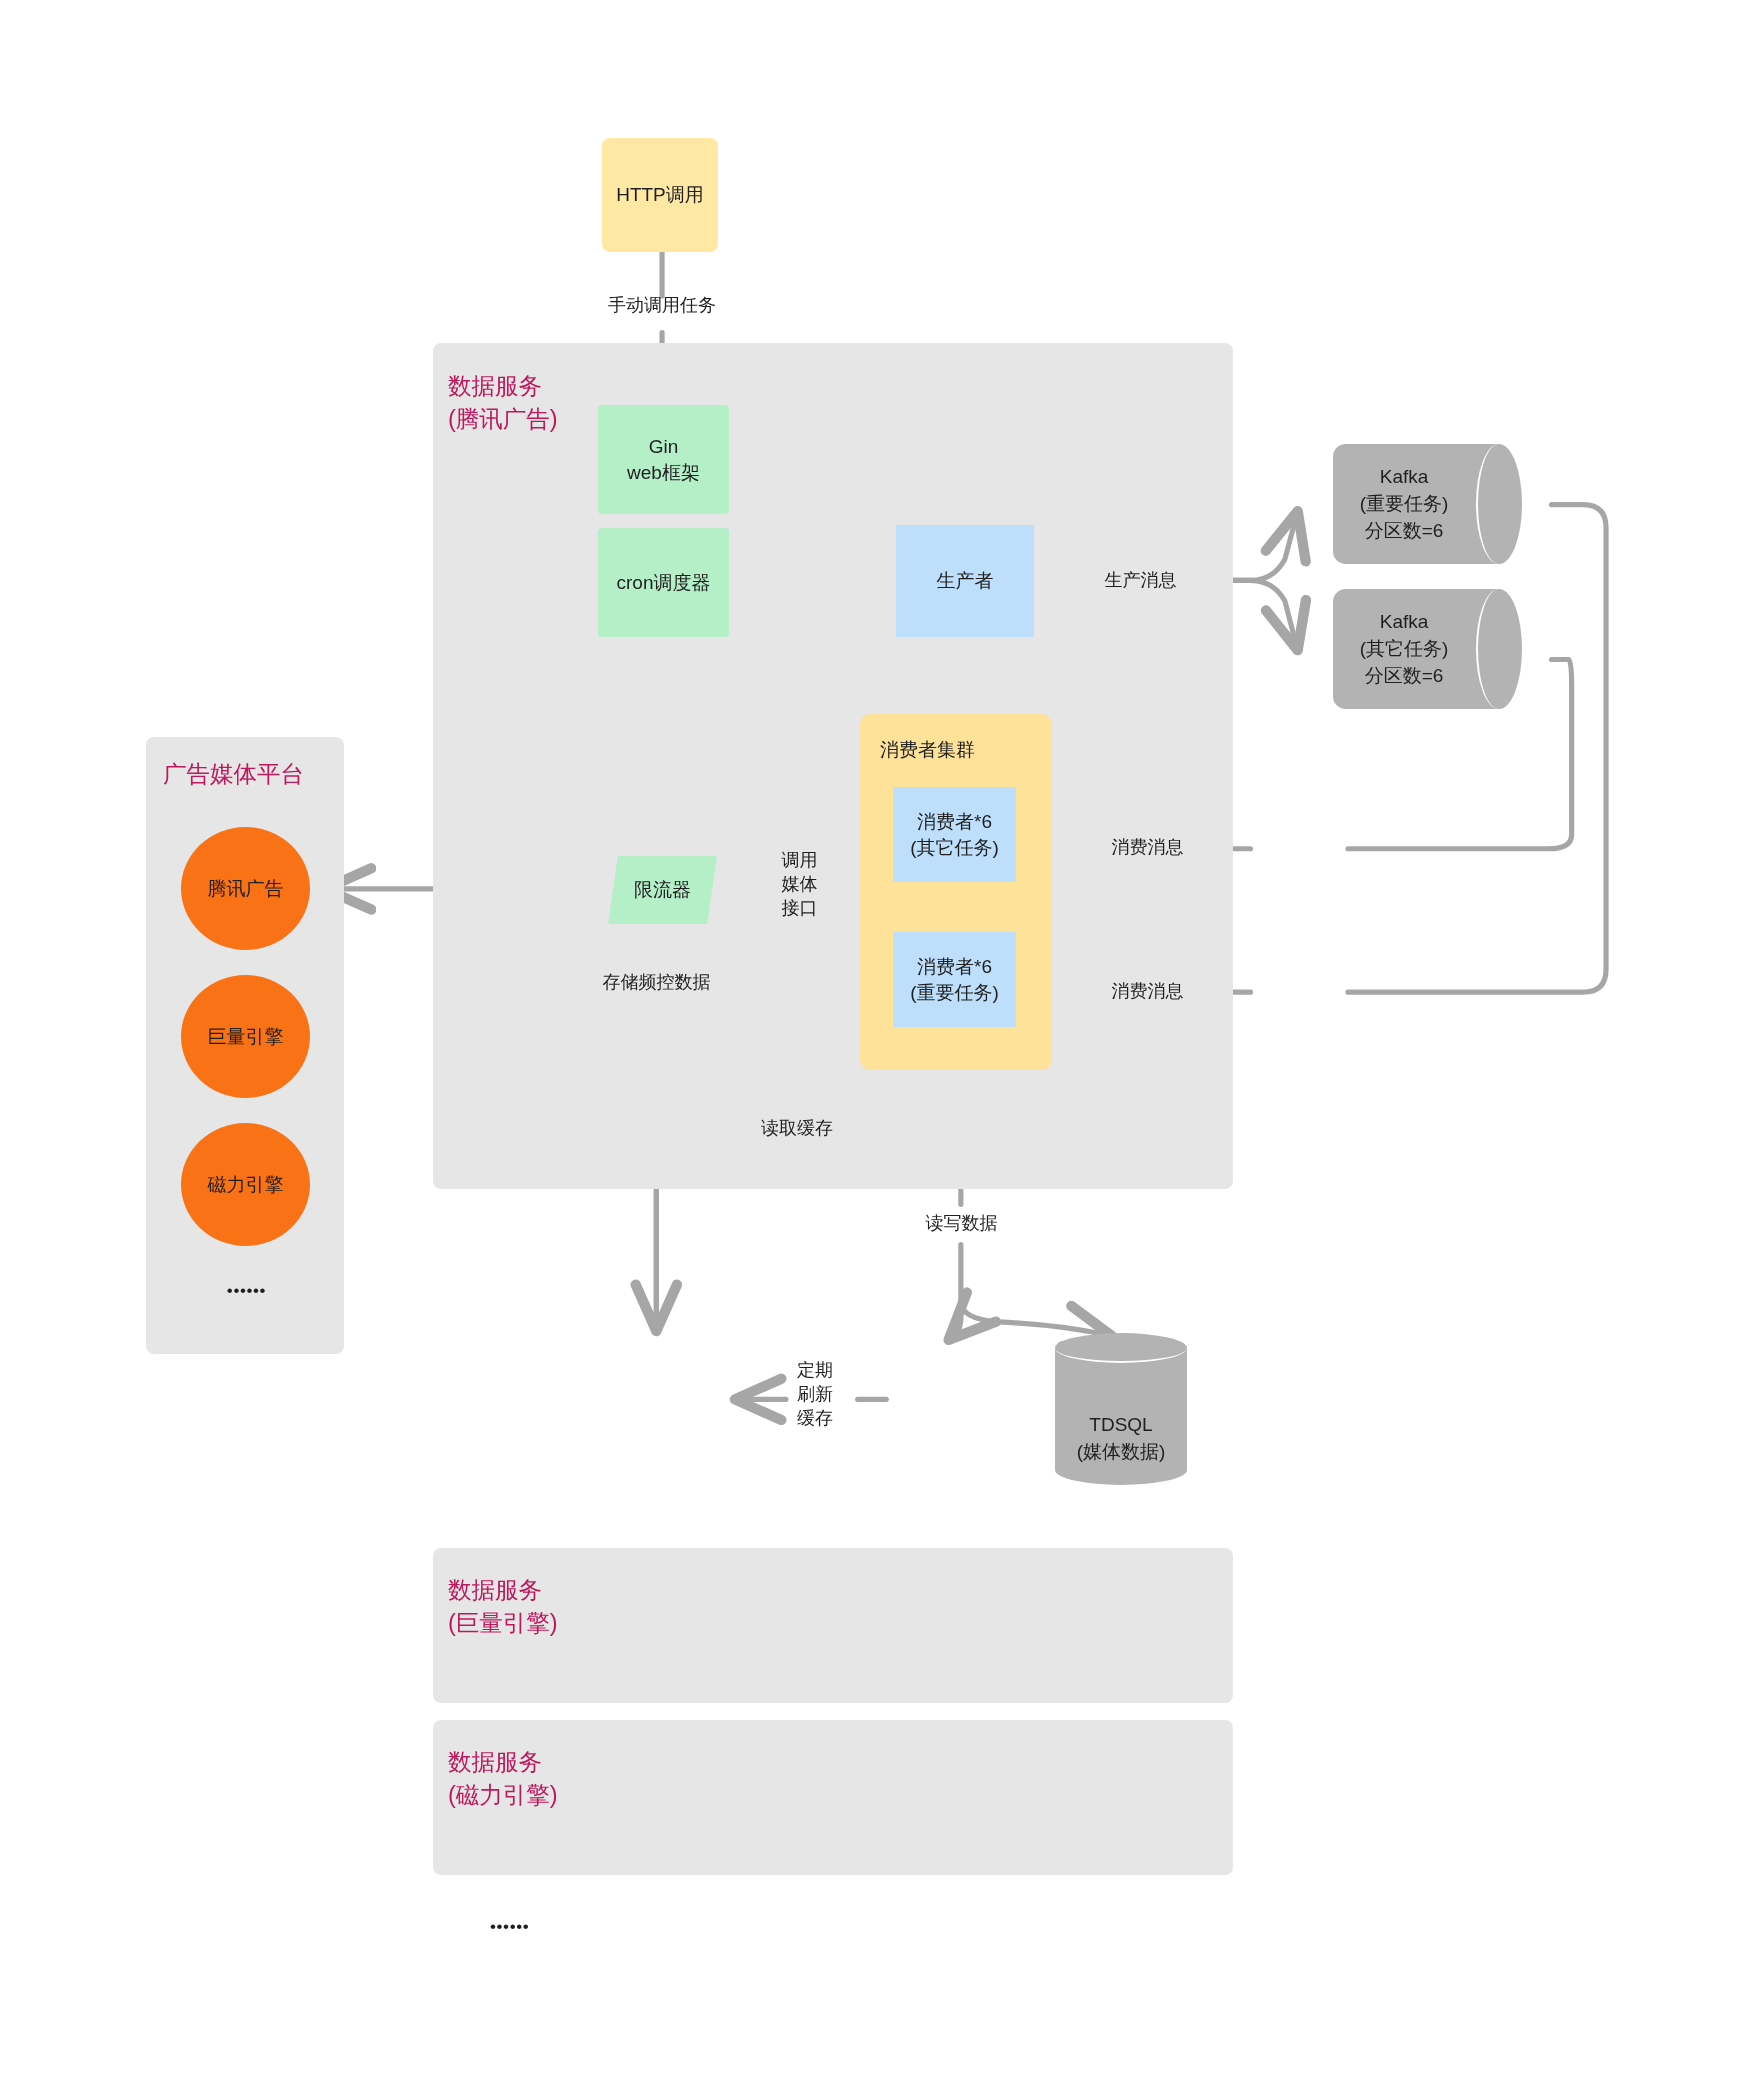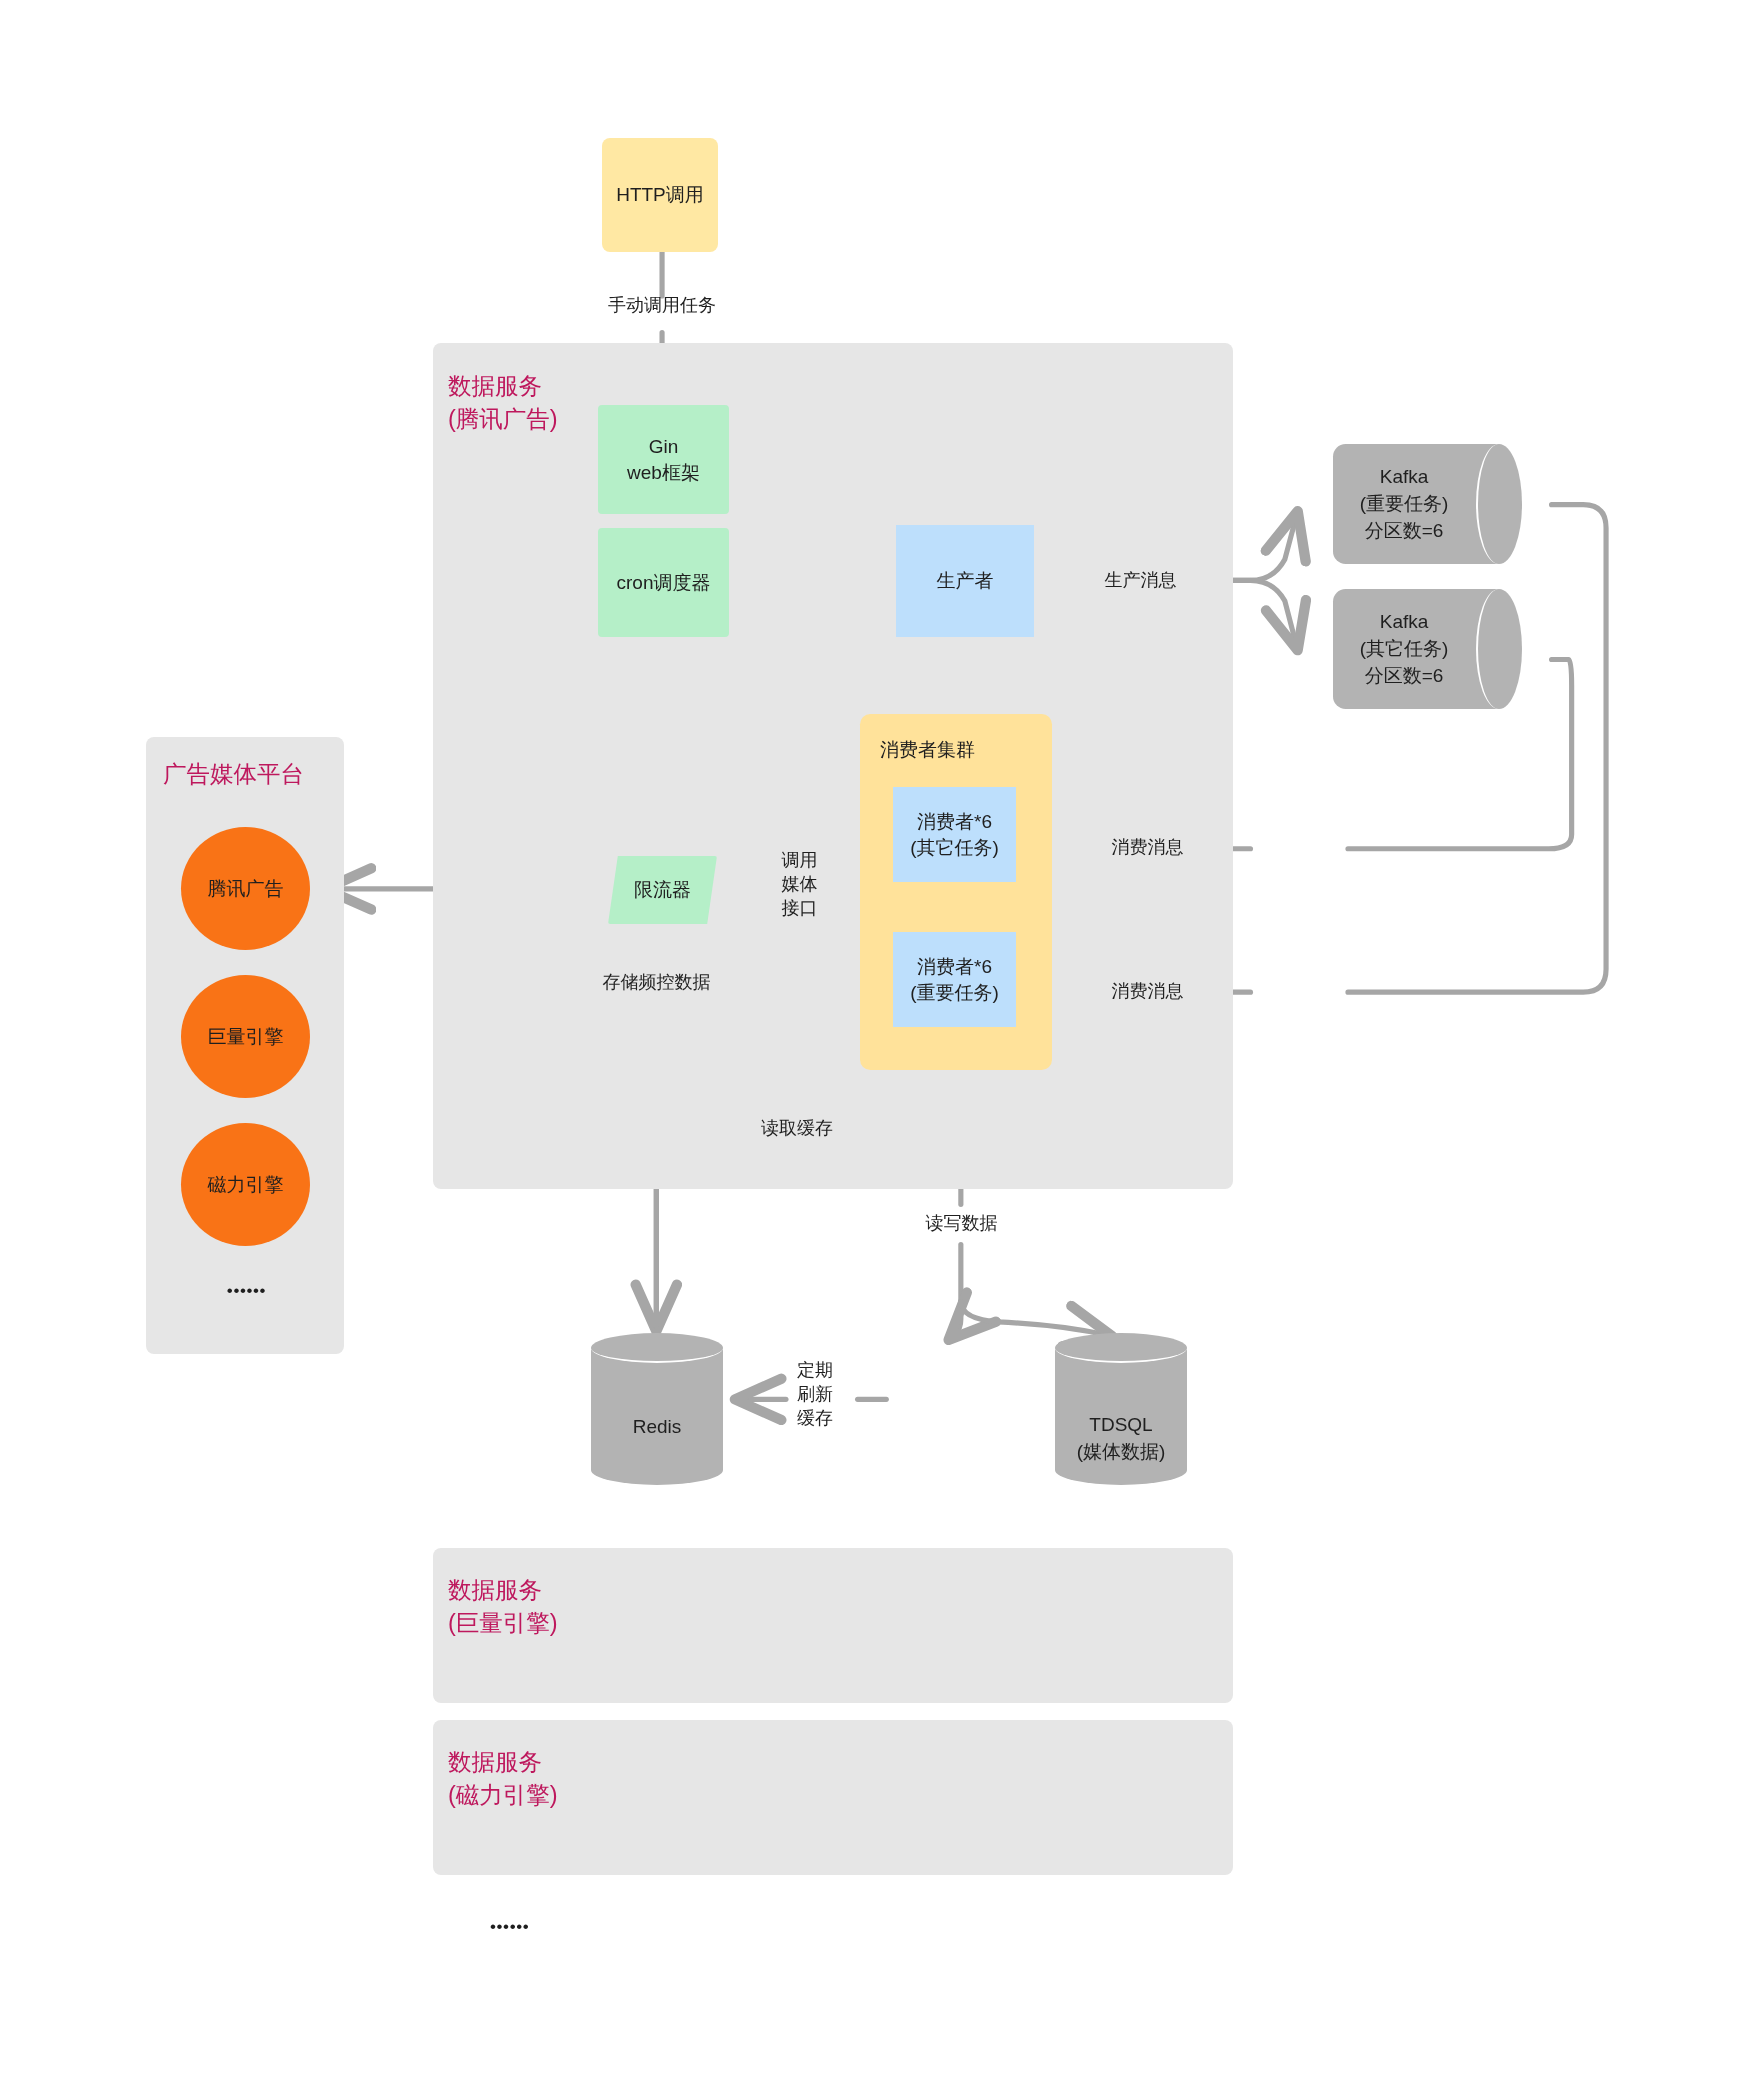--- a/index.html
+++ b/index.html
@@ -312,26 +312,20 @@
   </div>
 
   <div class="cyl-h" style="left:1333px; top:589px; width:189px; height:120px;">
     <div class="body"></div>
     <div class="cap-right"></div>
     <div class="cyl-label">Kafka
 (其它任务)
 分区数=6</div>
   </div>
 
-  <div class="cyl-v" style="left:591px; top:1333px; width:132px; height:152px;">
-    <div class="cap-bottom"></div>
-    <div class="body"></div>
-    <div class="cap-top"></div>
-    <div class="cyl-label" style="transform:translateY(20%);">Redis</div>
-  </div>
 
 
   <div class="cyl-v" style="left:1055px; top:1333px; width:132px; height:152px;">
     <div class="cap-bottom"></div>
     <div class="body"></div>
     <div class="cap-top"></div>
     <div class="cyl-label" style="transform:translateY(5%);">TDSQL
 (媒体数据)</div>
   </div>
 

